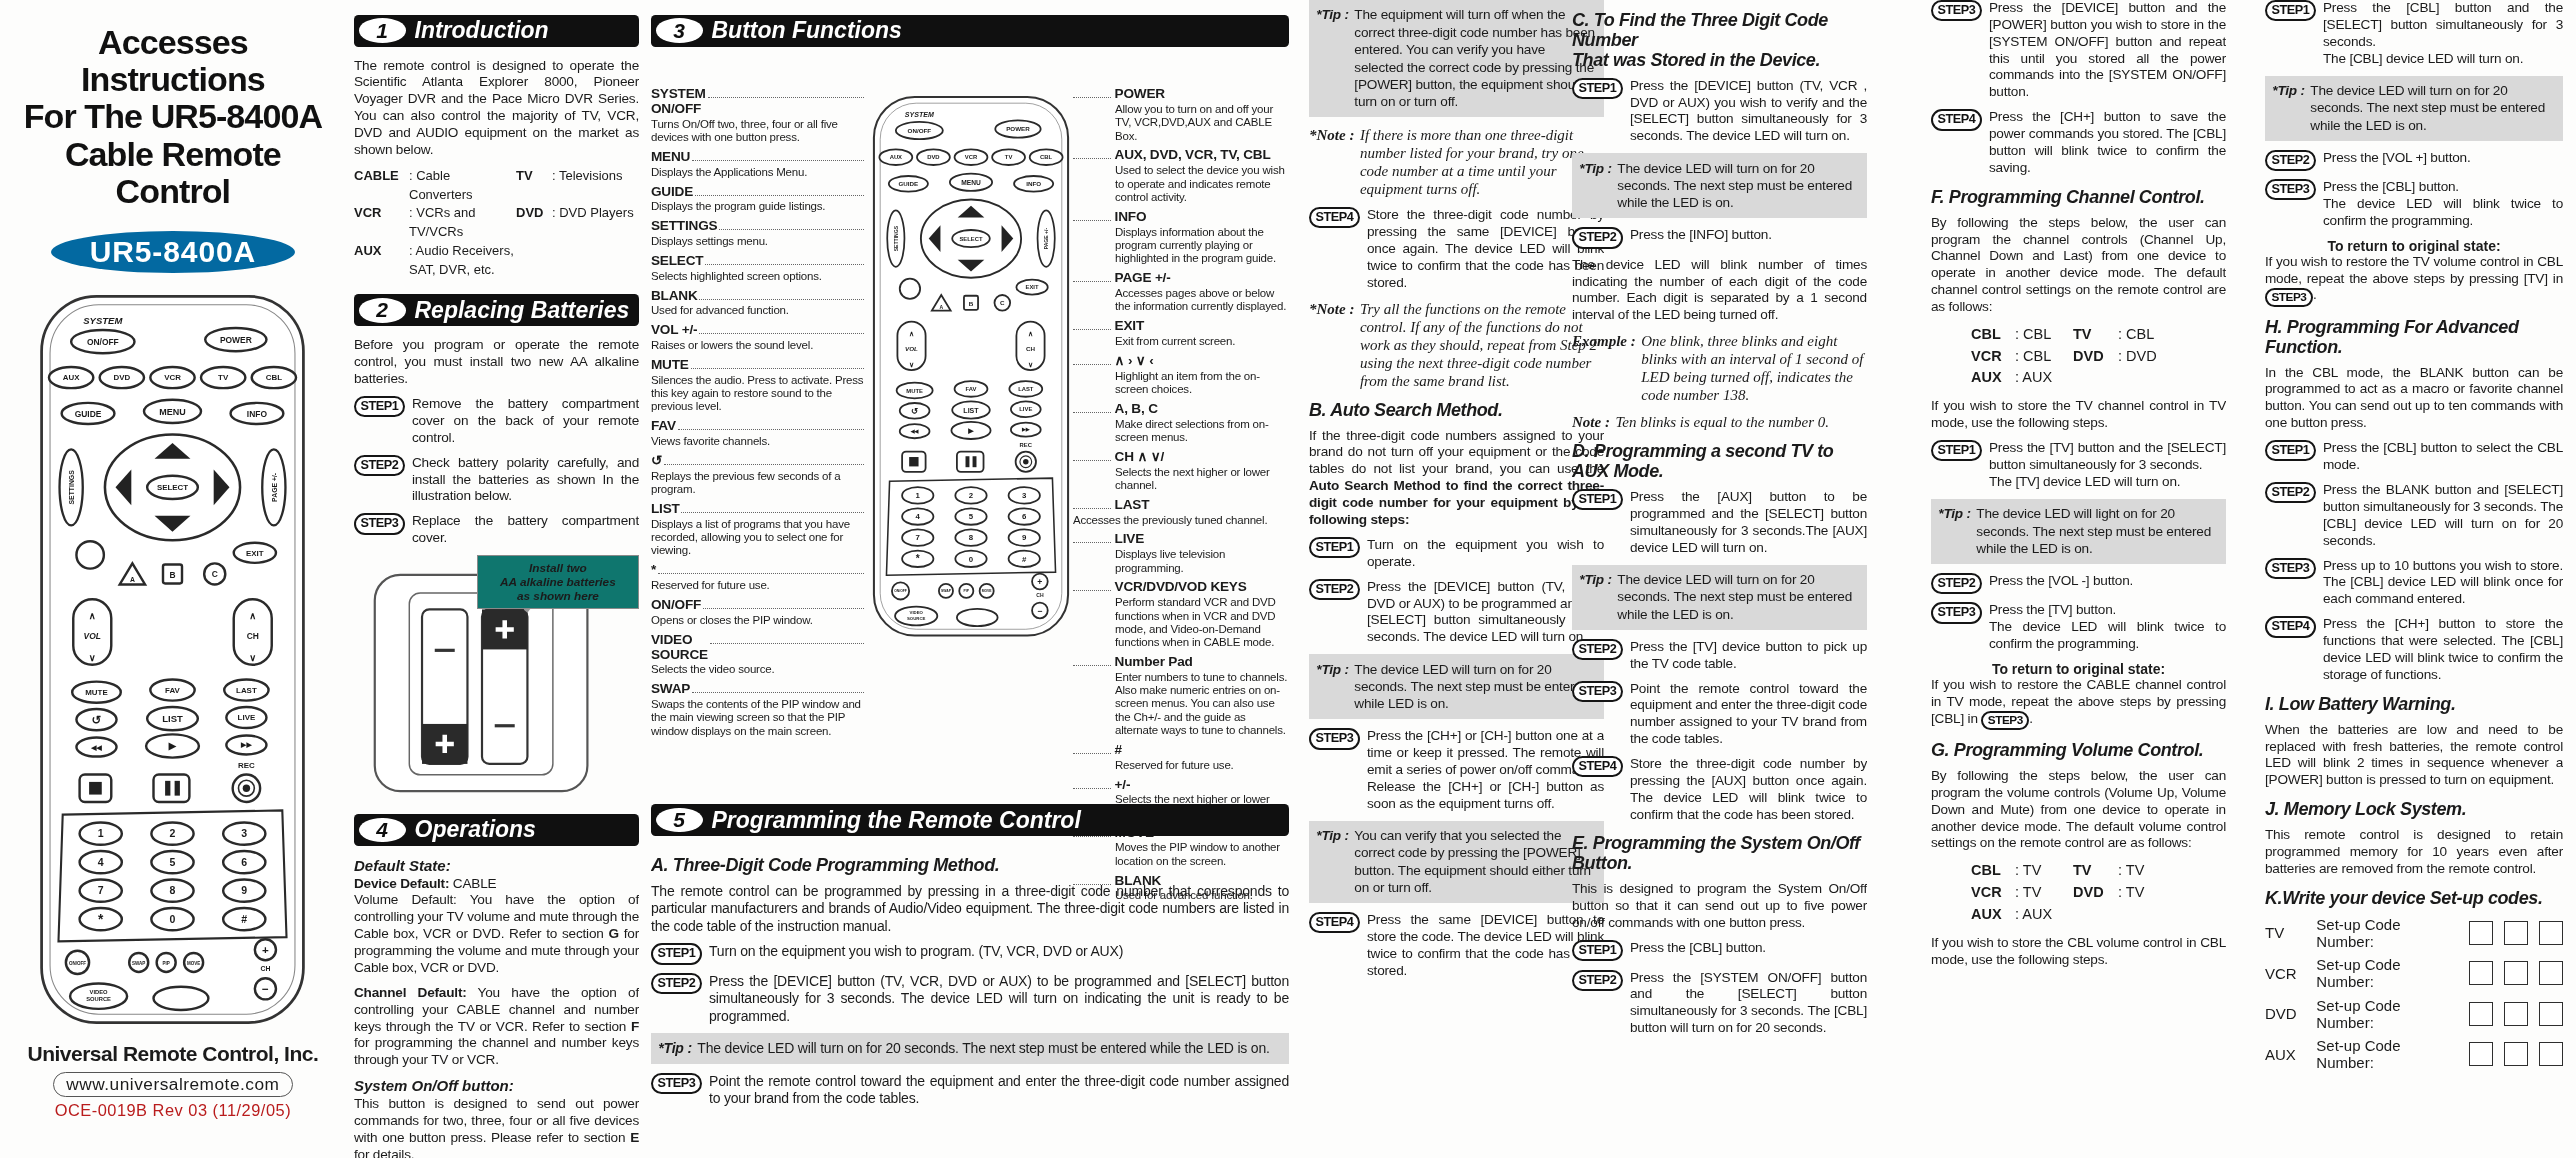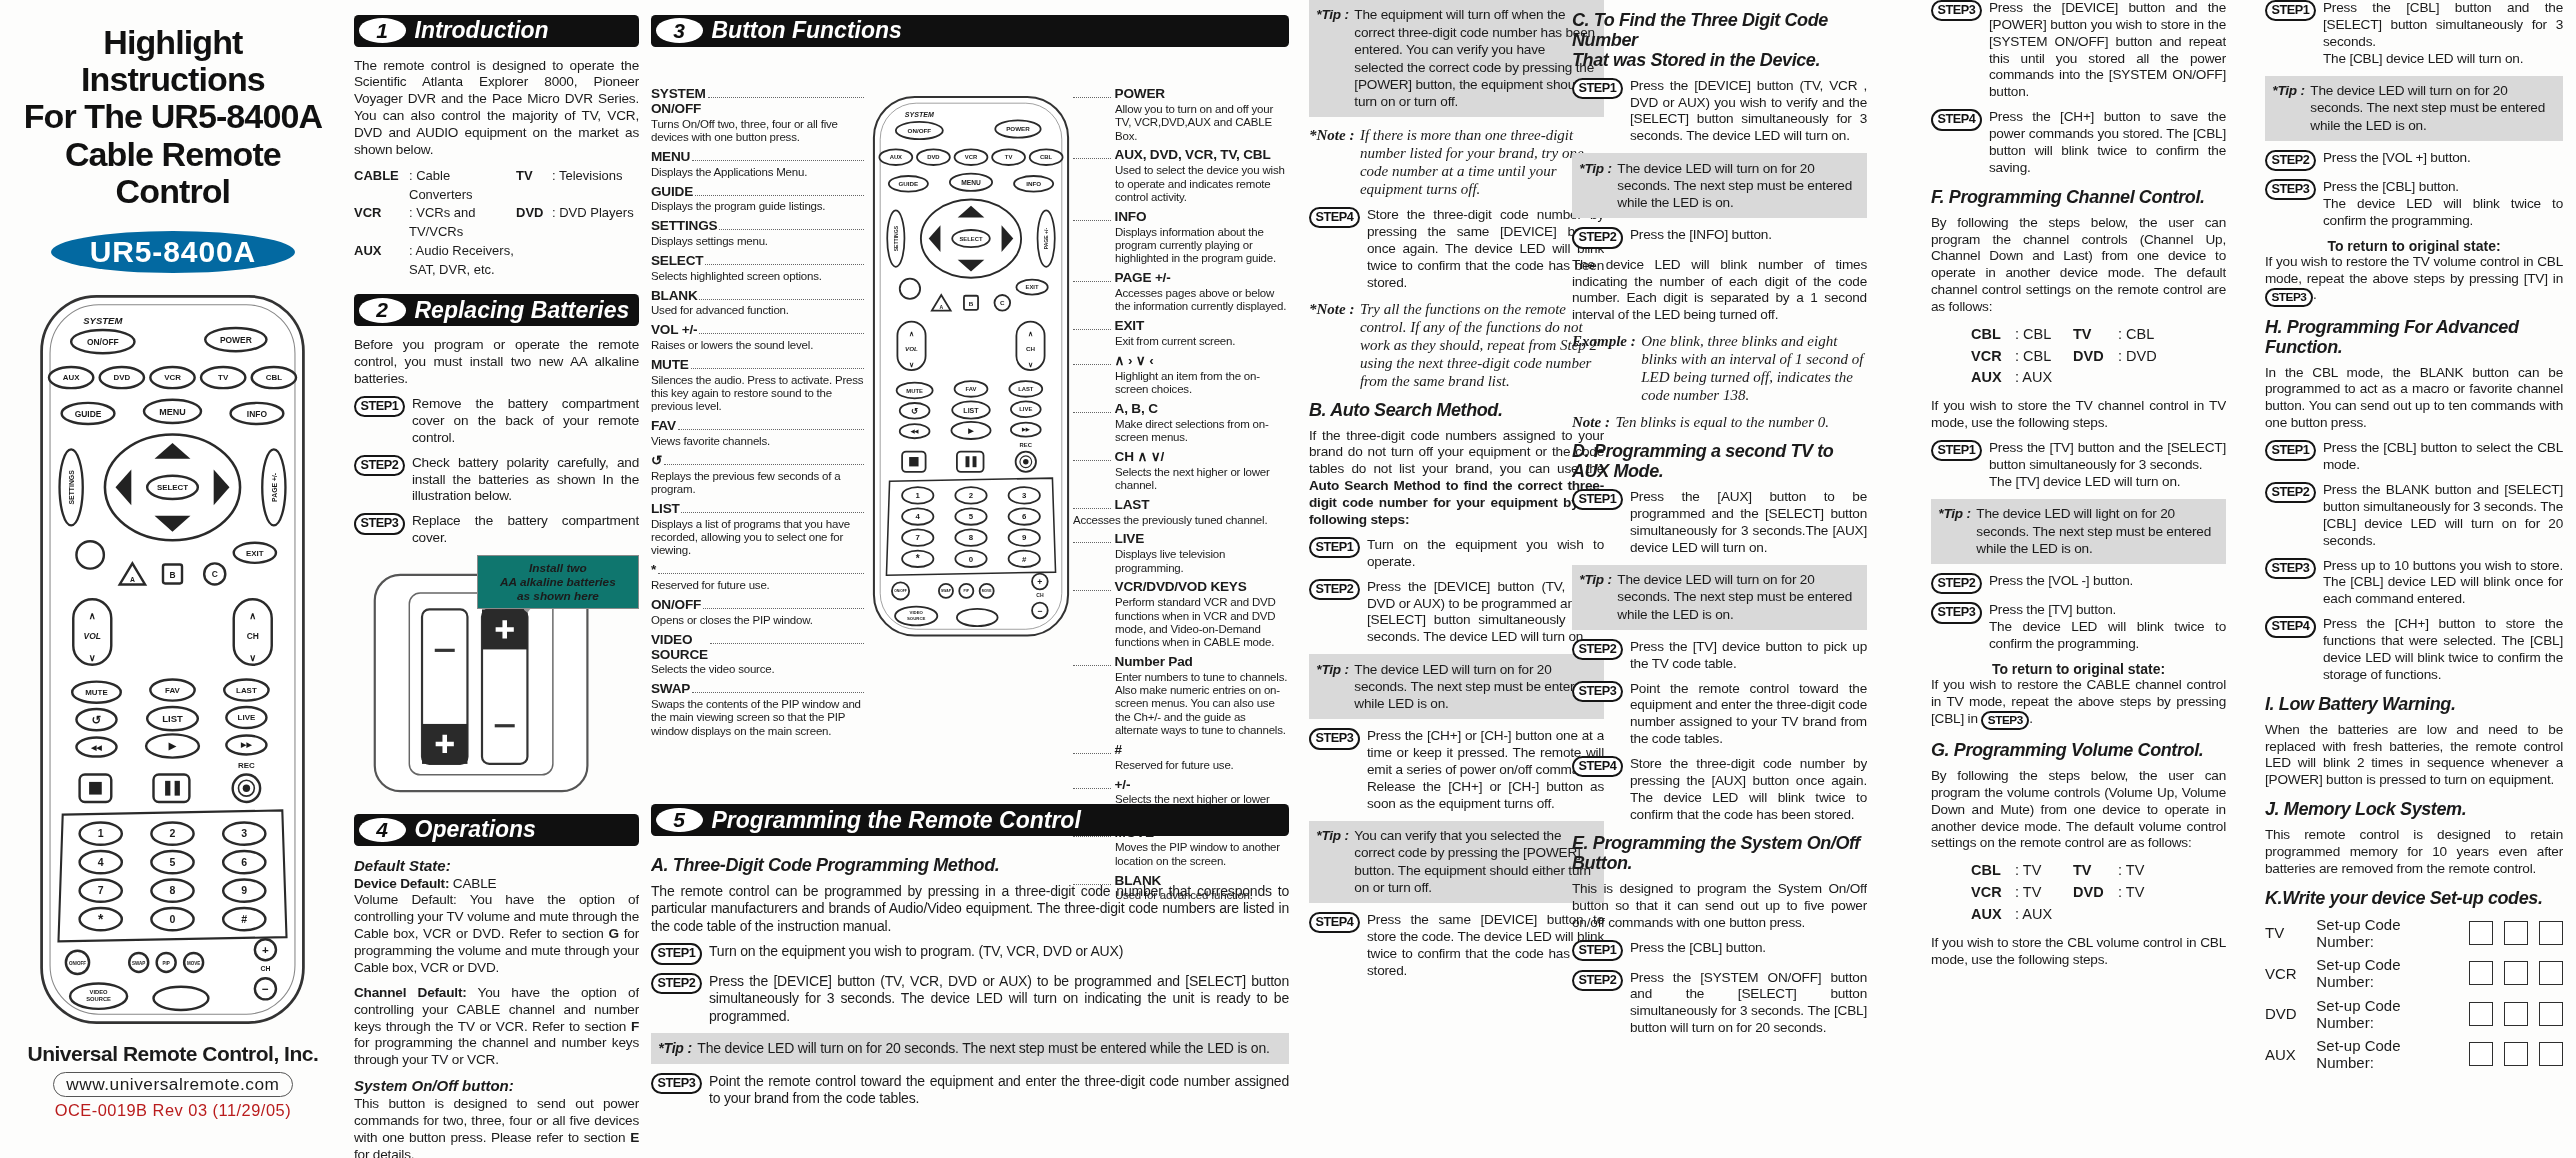--- a/index.html
+++ b/index.html
@@ -81,21 +81,21 @@
   .sec5-items{position:absolute;top:845px;left:0;right:0;}
   .sec5-items .para,.sec5-items .step-text,.sec5-items .tip-box{font-size:14px;}
 </style>
 </head>
 <body>
 
 <div class="page">
 
   <div id="col1" class="col">
     <div class="doc-title">
-      <div>Highlight Instructions</div>
+      <div>Accesses Instructions</div>
       <div>For The UR5-8400A</div>
       <div>Cable Remote Control</div>
     </div>
     <div class="model-badge">UR5-8400A</div>
     <svg id="remote-main" class="remote-main" viewBox="0 0 260 700" preserveAspectRatio="xMidYMin meet">
         <rect x="6" y="5" width="248" height="688" rx="52" fill="#fff" stroke="#333" stroke-width="2.6"></rect>
         <rect x="14" y="13" width="232" height="672" rx="46" fill="none" stroke="#888" stroke-width="1"></rect>
         <text x="64" y="31" text-anchor="middle" font-size="9" font-weight="bold" fill="#1b1b1b" font-style="italic">SYSTEM</text>
         <ellipse cx="64" cy="48" rx="30" ry="11" fill="#fff" stroke="#2a2a2a" stroke-width="2.3"></ellipse>
         <text x="64" y="50.88" text-anchor="middle" font-size="8" font-weight="bold" fill="#1b1b1b">ON/OFF</text>

